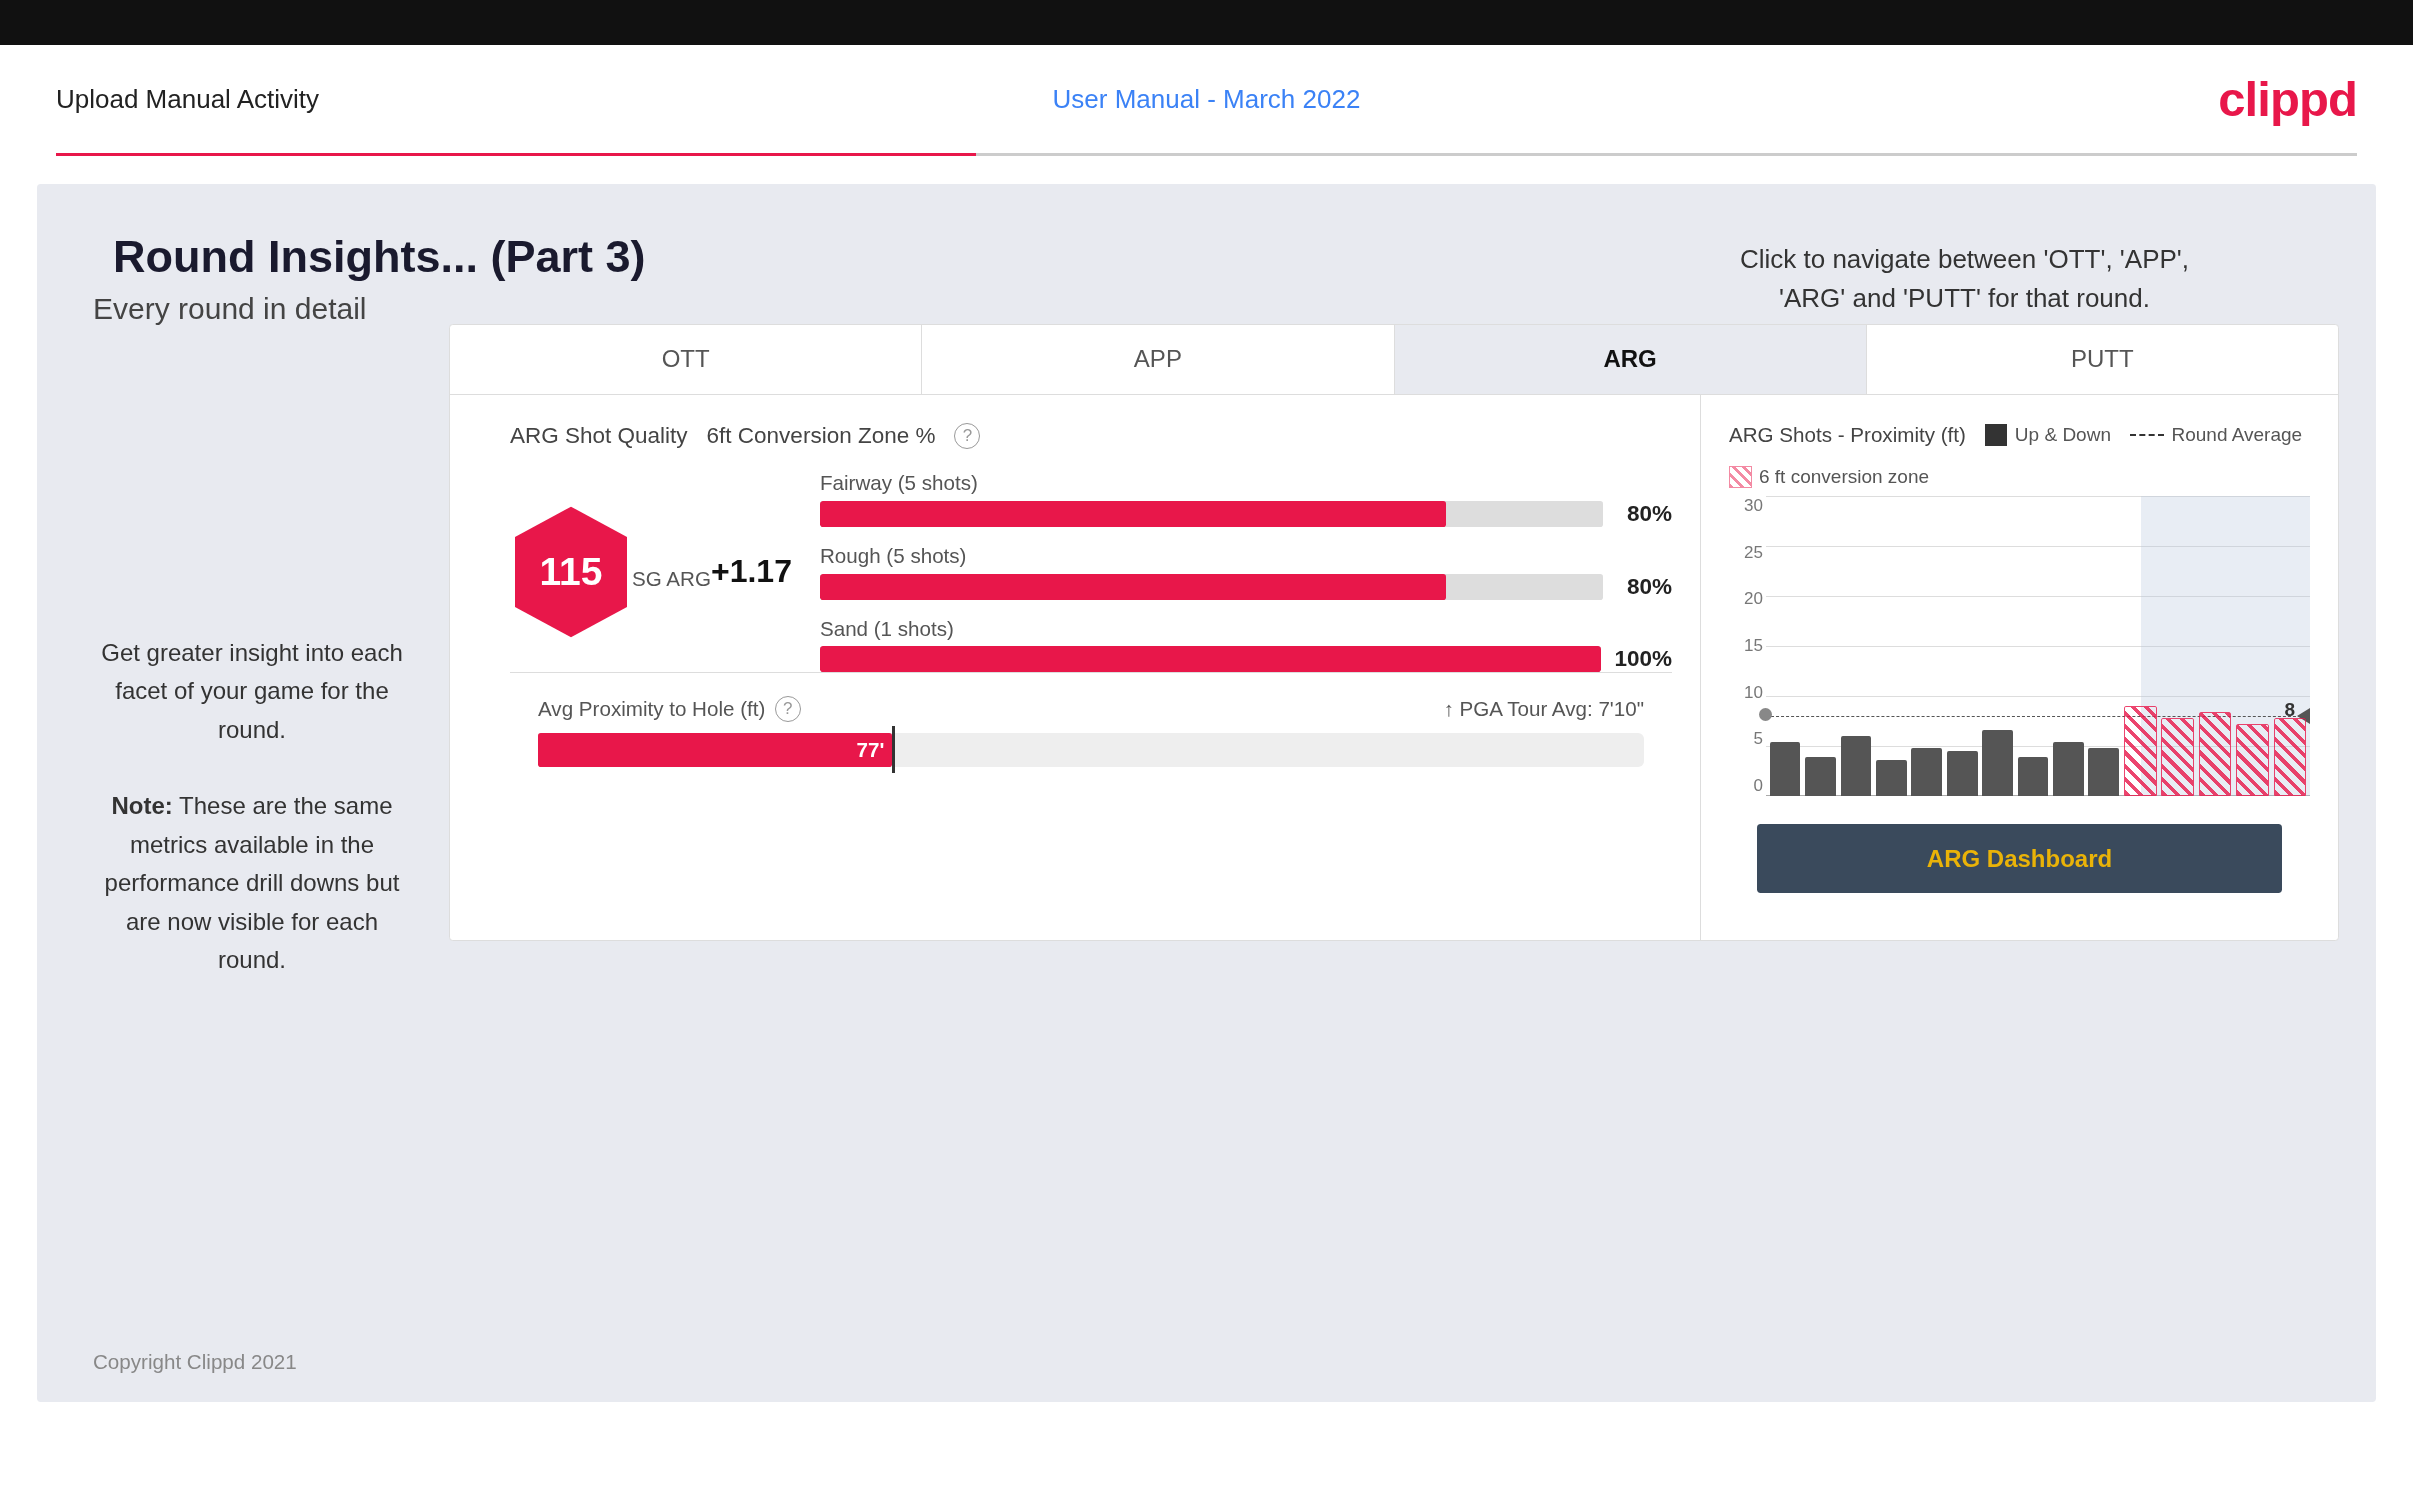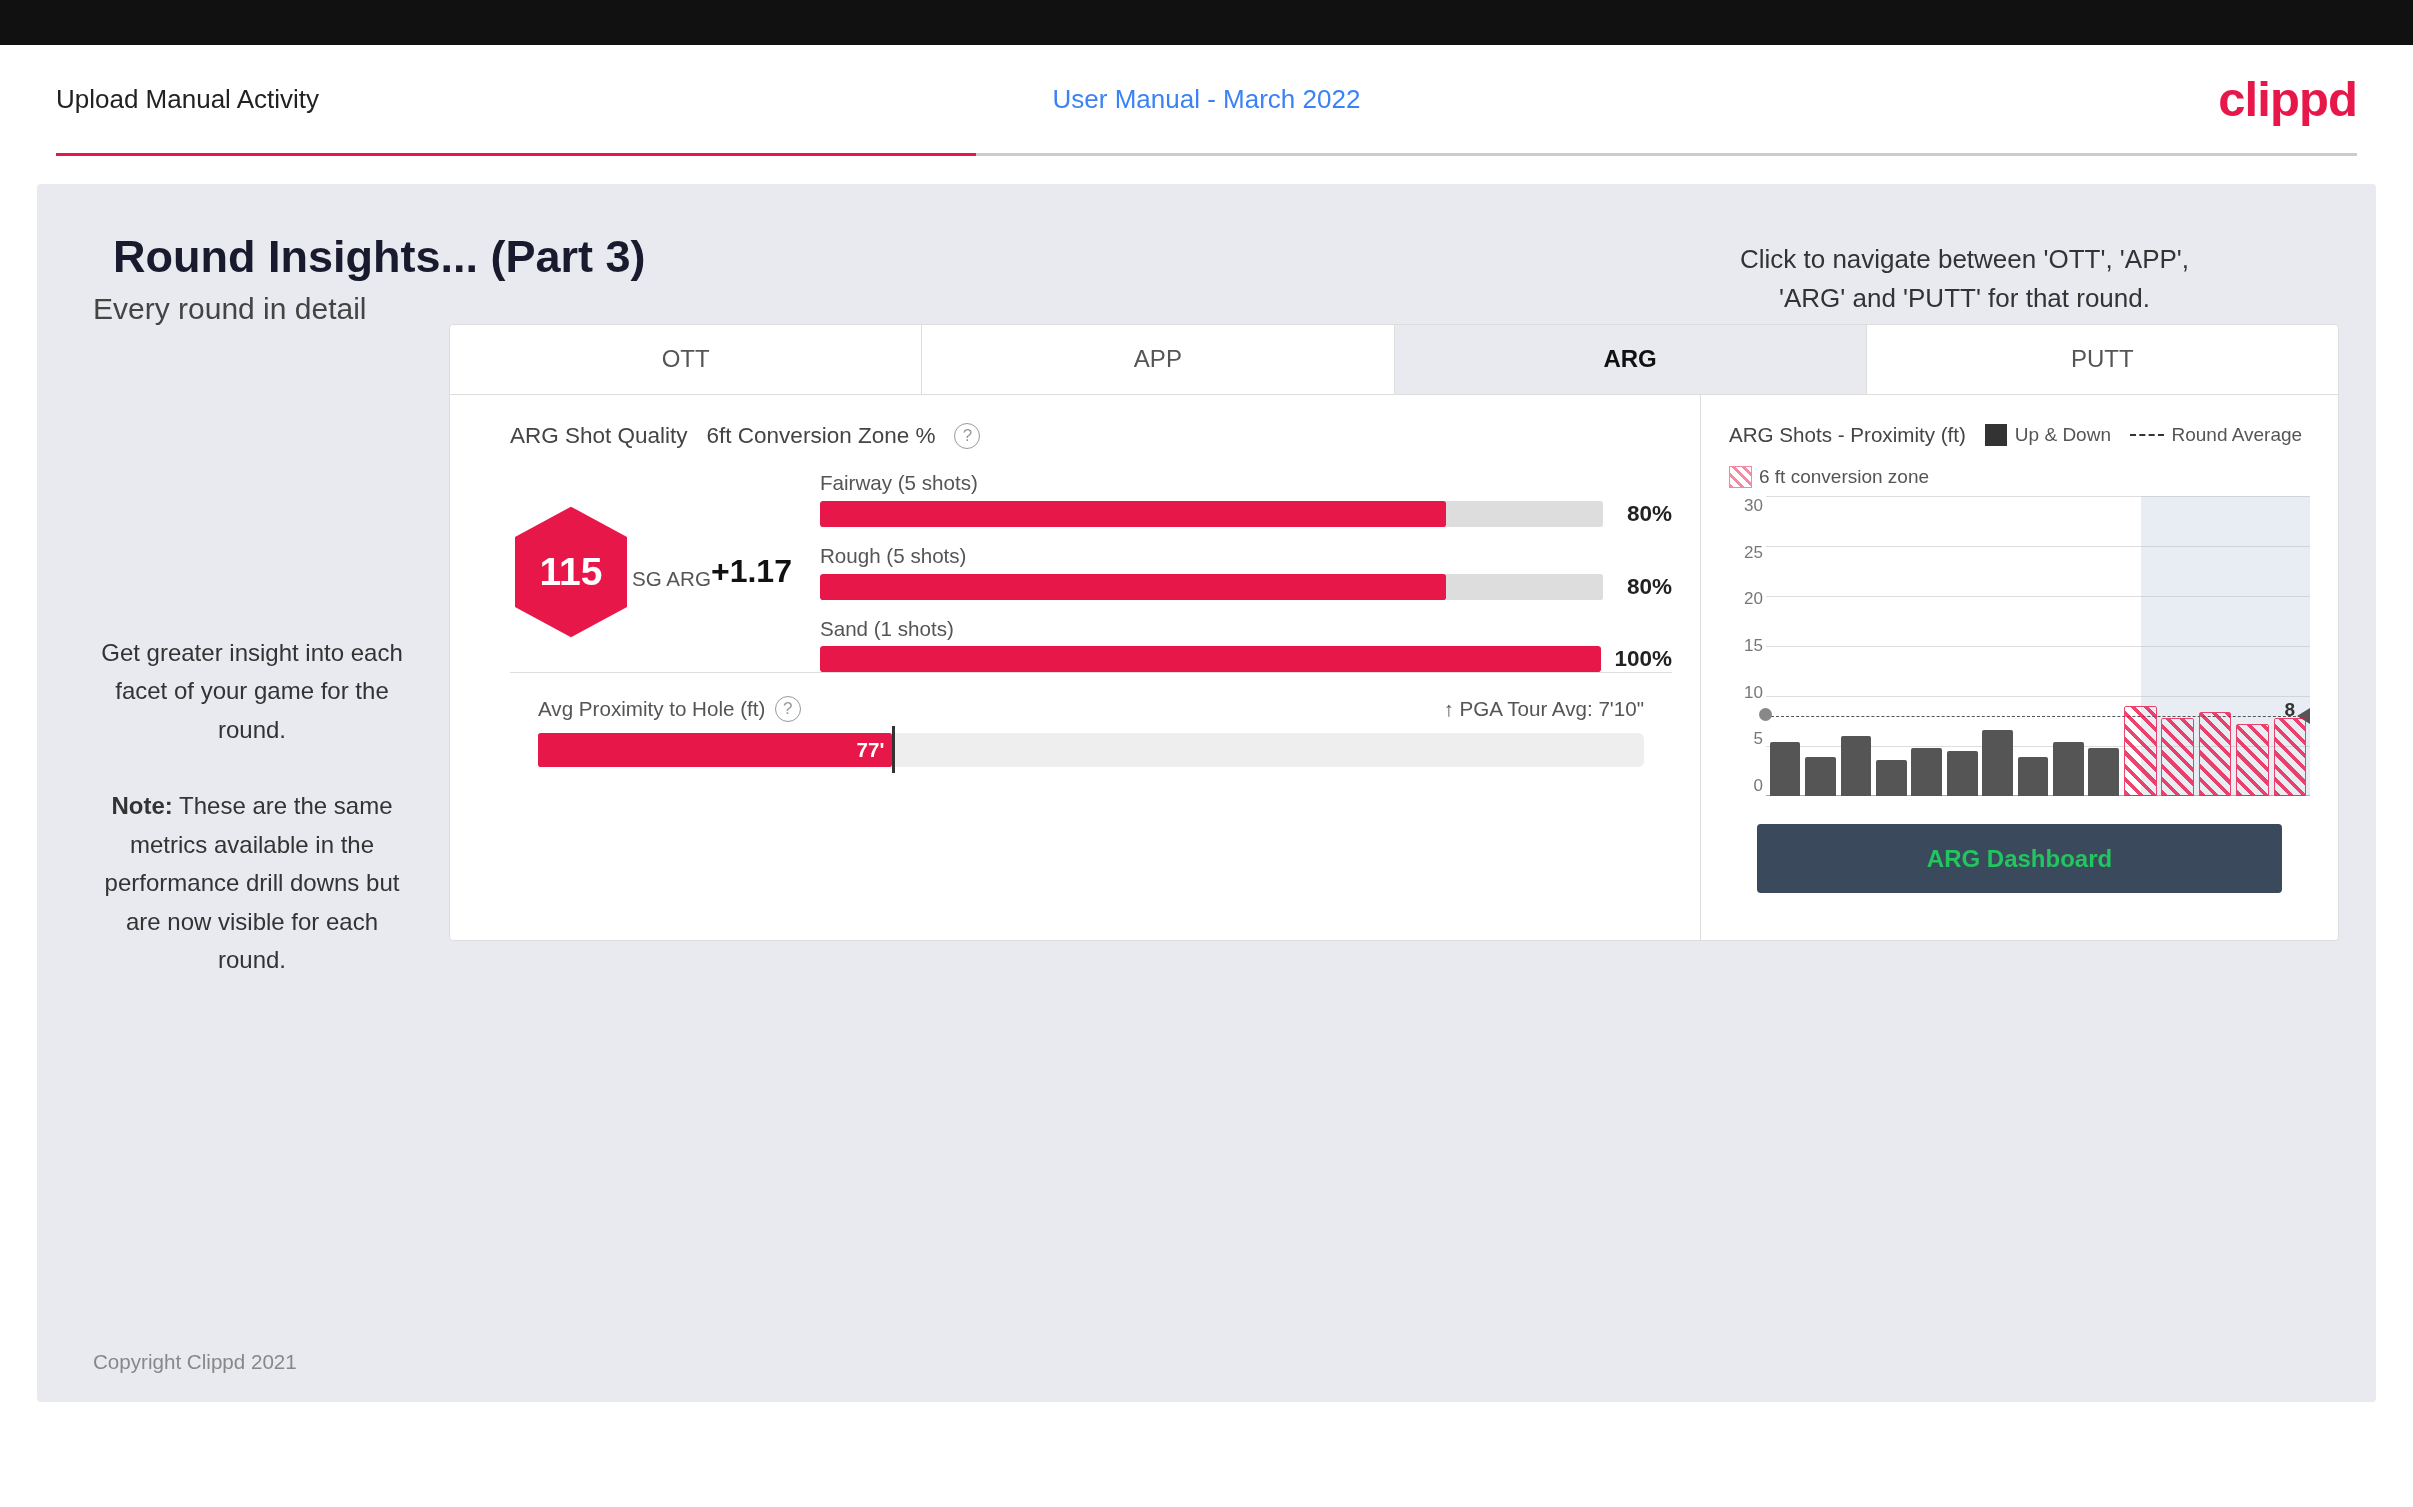--- a/index.html
+++ b/index.html
@@ -385,21 +385,21 @@
       background: repeating-linear-gradient(45deg, #e8174a, #e8174a 2.8px, #fff 2.8px, #fff 7.5px);
       border: 0.9px solid #e8174a;
       opacity: 0.5;
     }
 
     
     .dashboard-btn {
       margin: 0 28px 19px;
       padding: 20.6px;
       background: #3a4a5c;
-      color: #22c55e;
+      color: #eab308;
       text-align: center;
       font-size: 24px;
       font-weight: 600;
       border-radius: 3.7px;
       cursor: pointer;
       width: calc(100% - 56px);
     }
 
     
     .footer {

